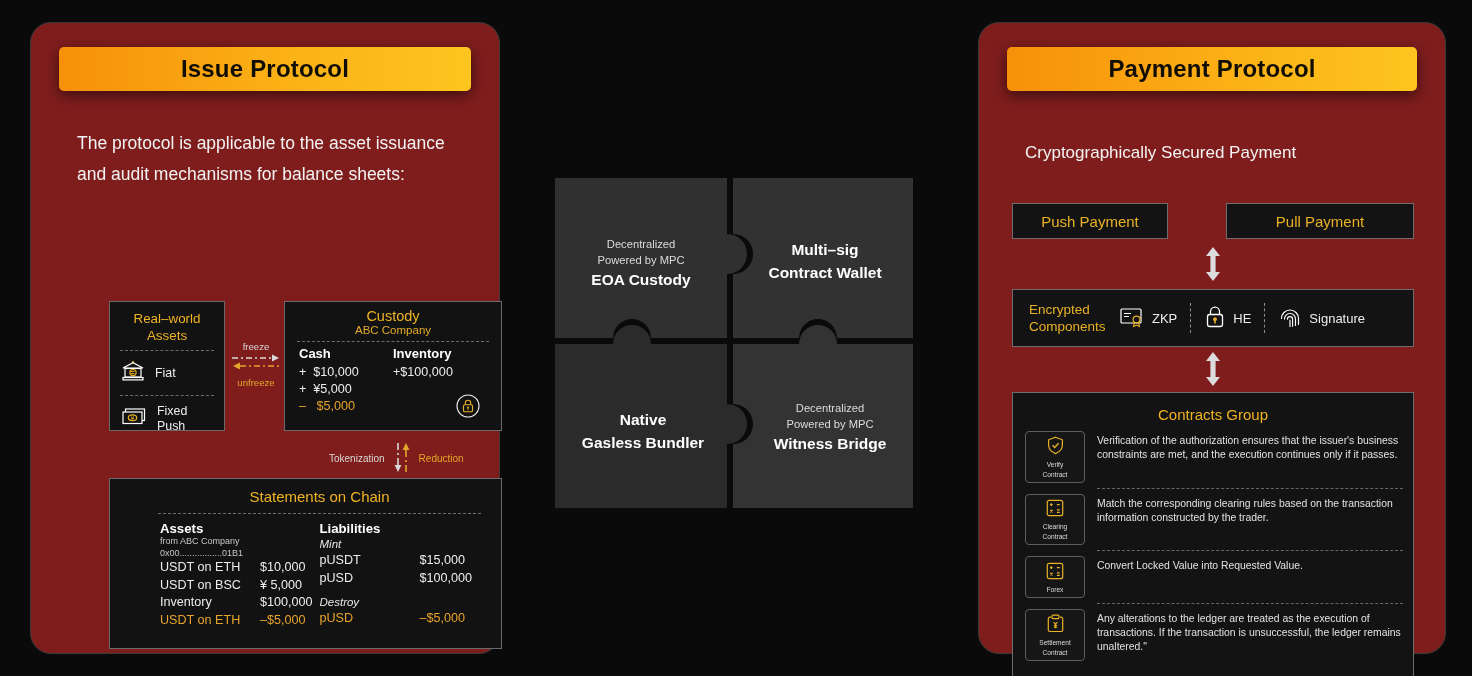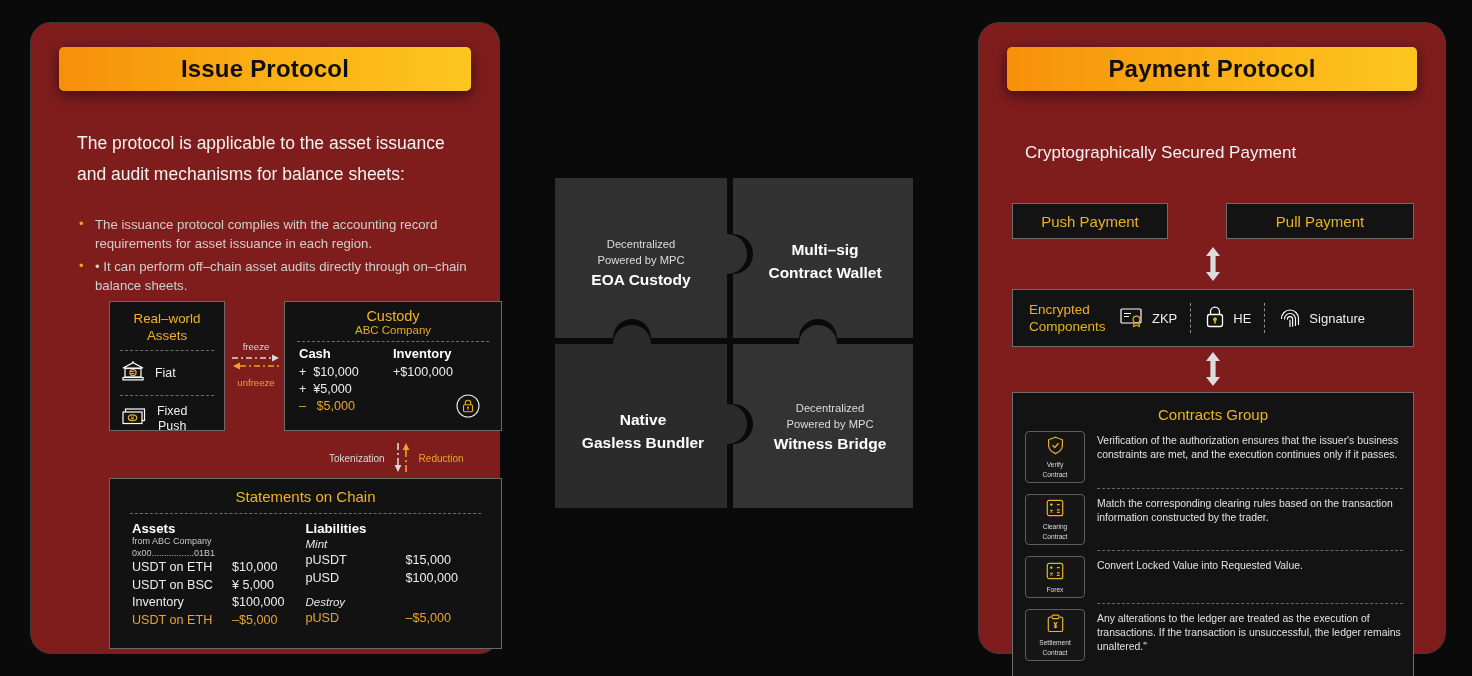--- a/index.html
+++ b/index.html
@@ -52,42 +52,42 @@
   .dash-h{
     border:0; border-top:1px dashed #8a8a8a; height:0; opacity:.75;
   }
 
   #rwa-box{ left:78px; top:278px; width:116px; height:130px; }
   #rwa-box .ttl{
     text-align:center; color:#f0b423; font-size:13.4px; line-height:17px;
     padding-top:8px; font-weight:400;
   }
   #rwa-box .sep{ margin:6px 10px; }
-  .asset-row{ display:flex; align-items:center; gap:9px; padding:2px 0 2px 10px;text-align:center; }
+  .asset-row{ display:flex; align-items:center; gap:9px; padding:2px 0 2px 10px; }
   .asset-row .lbl{ font-size:12.4px; color:#efefef; line-height:15px; }
 
   #custody-box{ left:253px; top:278px; width:218px; height:130px; }
   #custody-box .ttl{ text-align:center; color:#f0b423; font-size:14.5px; padding-top:6px; }
   #custody-box .sub{ text-align:center; color:#e7ab28; font-size:11.5px; margin-top:0px; }
   #custody-box .sep{ margin:5px 12px 4px; }
   .cust-grid{ display:flex; padding:0 14px; position:relative; }
   .cust-col{ width:50%; }
   .cust-col .h{ font-size:13px; font-weight:700; color:#fff; margin-bottom:3px; }
   .cust-line{ font-size:12.6px; color:#ededed; line-height:17px; white-space:pre; }
   .cust-line.neg{ color:#e8a52b; }
 
   #freeze-grp{ position:absolute; left:199px; top:318px; width:52px; text-align:center; }
   #freeze-grp .t{ font-size:9.6px; color:#d6d6d6; line-height:12px; }
   #freeze-grp .b{ font-size:9.6px; color:#e3a72a; line-height:12px; }
 
   #tok-grp{ position:absolute; left:298px; top:418px; display:flex; align-items:center; gap:4px; }
   #tok-grp .tl{ font-size:10px; color:#d8d8d8; }
   #tok-grp .tr{ font-size:10px; color:#e3a72a; }
 
-  #soc-box{ left:78px; top:455px; width:393px; height:171px; }
+  #soc-box{ left:78px; top:455px; width:393px; height:171px;padding-left:28px; }
   #soc-box .ttl{ text-align:center; color:#f0b423; font-size:15px; padding-top:9px; }
   #soc-box .sep{ margin:8px 20px 7px; }
   .soc-grid{ display:flex; padding:0 22px; }
   .soc-col{ width:50%; }
   .soc-col .h{ font-size:13.2px; font-weight:700; color:#fff; }
   .soc-col .meta{ font-size:9px; color:#c7c7c7; line-height:11.5px; }
   .soc-col .ital{ font-size:11.5px; color:#e6e6e6; font-style:italic; line-height:16px; }
   .soc-row{ display:flex; font-size:12.6px; line-height:17.5px; color:#ededed; }
   .soc-row .k{ width:100px; }
   .soc-row .v{ text-align:left; }
@@ -142,24 +142,20 @@
 <body>
 
 <div class="panel" id="issue-panel">
 
   <div class="panel-header">
     <span>Issue Protocol</span>
   </div>
 
   <div class="intro">The protocol is applicable to the asset issuance and audit mechanisms for balance sheets:</div>
 
-  <ul class="bullets">
-    <li>The issuance protocol complies with the accounting record requirements for asset issuance in each region.</li>
-    <li>• It can perform off–chain asset audits directly through on–chain balance sheets.</li>
-  </ul>
 
   <div class="box" id="rwa-box">
     <div class="ttl">
       <div>Real–world</div>
       <div>Assets</div>
     </div>
     <hr class="dash-h sep">
     <div class="asset-row">
       <span>
         <svg width="26" height="24" viewBox="0 0 26 24" fill="none" stroke="#fff" stroke-width="1.2">

